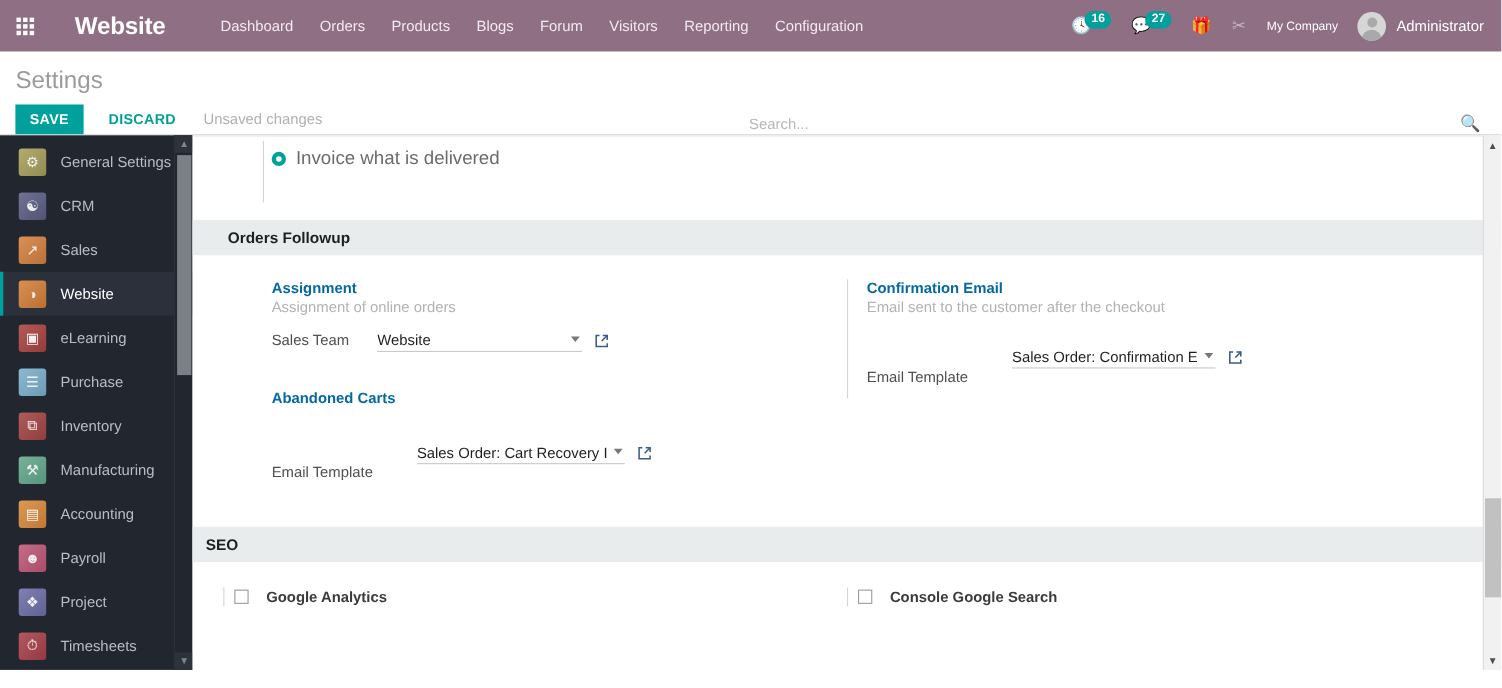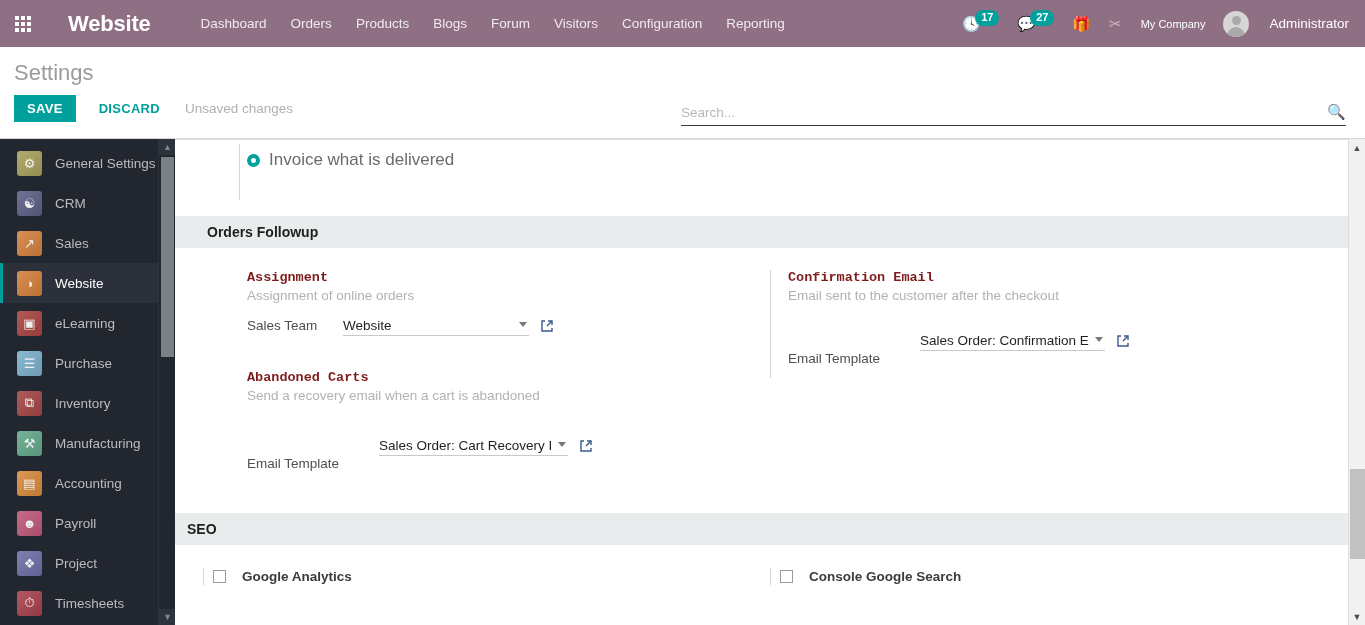--- a/index.html
+++ b/index.html
@@ -86,21 +86,21 @@
   .tray-icon { font-size: 15px; color: #ffffff; line-height: 1; }
   .tray-icon.dim { color: #c9b3c2; font-size: 15px; }
   .company-name {
     color: #ffffff;
     font-size: 11px;
     padding: 0 10px;
     cursor: pointer;
     white-space: nowrap;
   }
   .user-block {
-    display: flex; align-items: center; gap: 20px;
+    display: flex; align-items: center; gap: 9px;
     padding: 0 6px 0 8px; cursor: pointer;
   }
   .avatar {
     width: 26px; height: 26px; border-radius: 50%;
     background: #d6d6d6;
     position: relative; overflow: hidden;
     display: block;
   }
   .avatar::before {
     content: ""; position: absolute;
@@ -109,21 +109,21 @@
   }
   .avatar::after {
     content: ""; position: absolute;
     width: 18px; height: 12px; border-radius: 9px 9px 0 0;
     background: #a9a9a9; left: 4px; top: 16px;
   }
   .user-name { color: #ffffff; font-size: 13.5px; white-space: nowrap; }
 
   
   .control-panel {
-    height: 92px;
+    height: 76px;
     background: #ffffff;
     border-bottom: 1px solid #d8d8d8;
     position: relative;
   }
   .cp-title {
     position: absolute;
     left: 14px; top: 13px;
     font-size: 22px;
     color: #9b9b9b;
     font-weight: normal;
@@ -330,23 +330,22 @@
   .col.right::before {
     content: "";
     position: absolute;
     left: 0; top: 0; height: 108px;
     border-left: 1px solid #d4d4d4;
   }
   .setting-block { margin-bottom: 22px; }
   .sb-title {
     font-size: 13.5px;
     font-weight: bold;
-    color: #7f1d1d;
+    color: #0369a1;
     margin-bottom: 3px;
-    font-family: Liberation Mono, monospace;
   }
   .sb-desc {
     font-size: 13.5px;
     color: #b2b2b2;
     margin-bottom: 12px;
   }
   .field-row {
     display: flex;
     align-items: center;
     margin-bottom: 12px;
@@ -487,28 +486,28 @@
     </span>
   </div>
   <div class="brand">Website</div>
   <nav class="menu">
     <a>Dashboard</a>
     <a>Orders</a>
     <a>Products</a>
     <a>Blogs</a>
     <a>Forum</a>
     <a>Visitors</a>
+    <a>Reporting</a>
     <a>Configuration</a>
-    <a>Reporting</a>
   </nav>
 
   <div class="sys-tray">
     <div class="tray-item">
       <span class="tray-icon">🕓</span>
-      <span class="badge">17</span>
+      <span class="badge">16</span>
     </div>
     <div class="tray-item">
       <span class="tray-icon">💬</span>
       <span class="badge">27</span>
     </div>
     <div class="tray-item">
       <span class="tray-icon">🎁</span>
     </div>
     <div class="tray-item">
       <span class="tray-icon dim">✂</span>
@@ -627,21 +626,20 @@
                     <path d="M8 2h4v4" fill="none" stroke="#3b5a8a" stroke-width="1.4"></path>
                     <path d="M12 2L7 7" fill="none" stroke="#3b5a8a" stroke-width="1.4"></path>
                   </svg>
               </span>
             </div>
 
           </div>
 
           <div class="setting-block" style="margin-top:34px">
             <div class="sb-title">Abandoned Carts</div>
-            <div class="sb-desc">Send a recovery email when a cart is abandoned</div>
 
             <div class="field-row" style="margin-top:17px">
               <span class="field-label wide">Email Template</span>
               <span class="select-wrap narrow">
                 <span class="select-val">Sales Order: Cart Recovery I</span>
                 <span class="caret"></span>
               </span>
               <span class="ext-link">
                 <svg width="14" height="14" viewBox="0 0 14 14">
                     <path d="M5 2H2v10h10V9" fill="none" stroke="#3b5a8a" stroke-width="1.4"></path>

